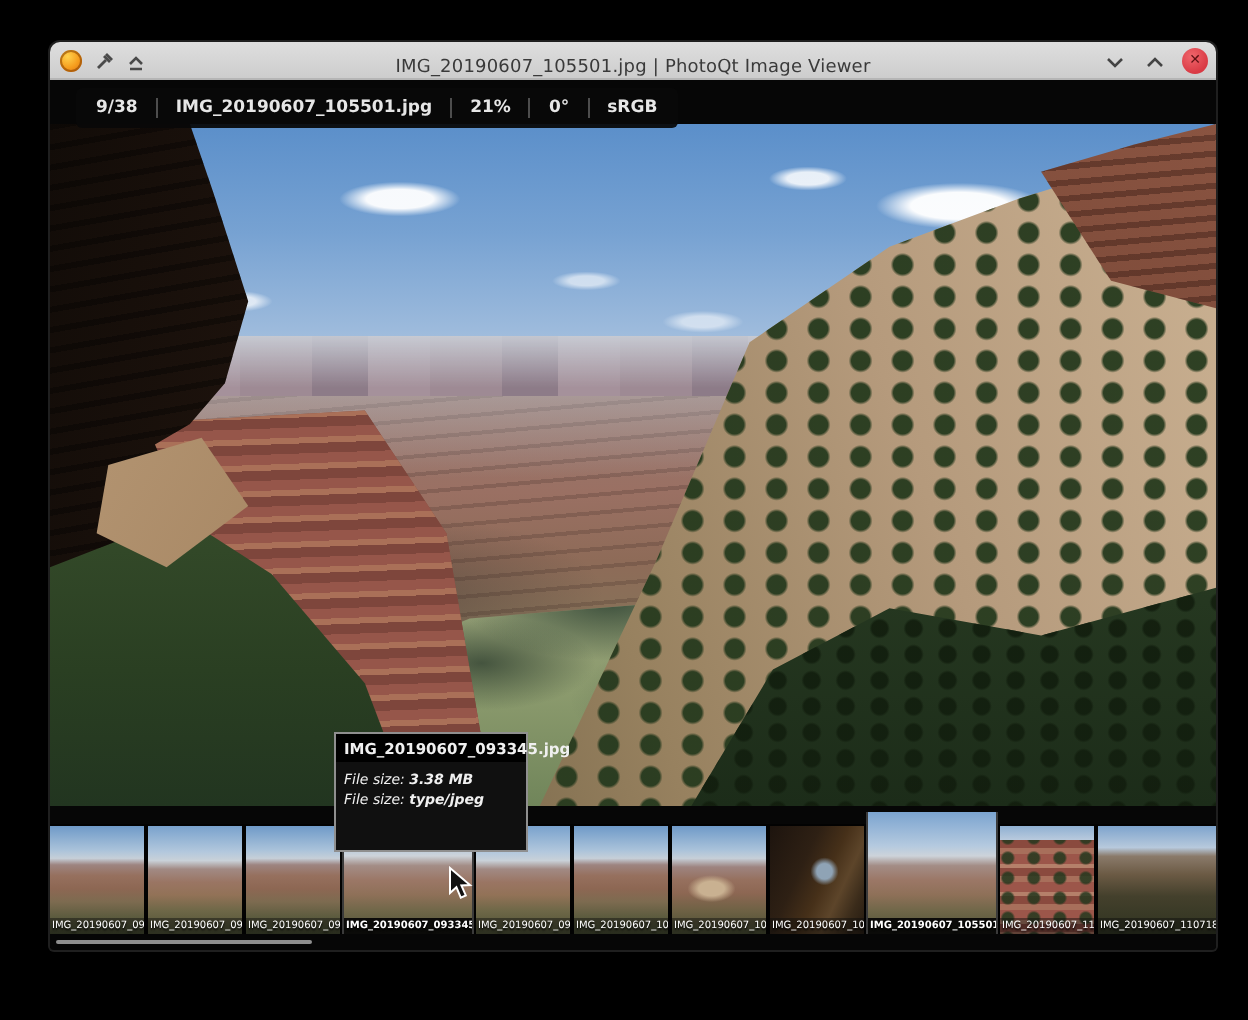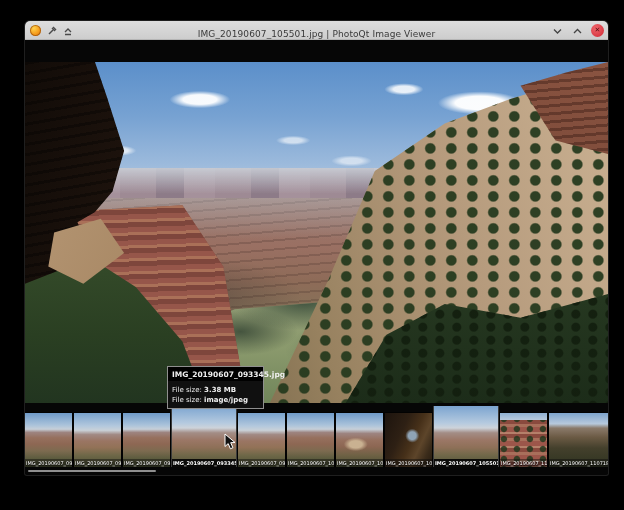--- a/index.html
+++ b/index.html
@@ -92,21 +92,21 @@
   .statusbar { position:absolute; left:13px; top:4px; height:20px; z-index:30;
       background:rgba(9,9,9,.94); border-radius:3px; padding:0 10px;
       display:flex; align-items:center; gap:9px;
       color:#e6e6e6; font-size:8.5px; font-weight:600; white-space:nowrap; }
   .sb-div { width:1px; height:10px; background:#4d4d4d; }
 
   
   .tooltip { position:absolute; left:142px; top:326px; width:97px; z-index:40;
       background:#101010; border:1px solid #8f8f8f; color:#f0f0f0; }
   .tt-title { background:#000; font-size:7.5px; font-weight:bold; padding:3px 4px 2px; white-space:nowrap; }
-  .tt-body  { padding:4px 4px 3px; font-size:7px; line-height:10px; }
+  .tt-body  { padding:4px 4px 20px; font-size:7px; line-height:10px;font-style:italic; }
   .tt-bold  { font-weight:bold; }
 
   
   .thumbstrip { position:absolute; left:0; bottom:7px; width:583px; height:61px;
       display:flex; align-items:flex-end; gap:2px; overflow:hidden; z-index:10; }
   .thumb { position:relative; flex:0 0 47px; width:47px; height:54px; overflow:hidden;
       box-shadow:0 0 0 1px rgba(0,0,0,.6); }
   .thumb.raised { flex:0 0 64px; width:64px; height:61px; box-shadow:0 0 0 1px #3a3a3a; }
   .thumb.last { flex:0 0 60px; width:60px; }
   .tlabel { position:absolute; left:0; right:0; bottom:0; padding:1px 1px;
@@ -185,31 +185,42 @@
       <div class="ply valley"></div>
       <div class="ply leftredwall"></div>
       <div class="ply leftgreen"></div>
       <div class="ply leftcliff"></div>
       <div class="ply leftoutcrop"></div>
       <div class="ply rightslope"></div>
       <div class="ply rightfarcliff"></div>
       <div class="ply righttrees"></div>
     </div>
 
+    <div class="statusbar">
+      <span>9/38</span>
+      <span class="sb-div"></span>
+      <span>IMG_20190607_105501.jpg</span>
+      <span class="sb-div"></span>
+      <span>21%</span>
+      <span class="sb-div"></span>
+      <span>0°</span>
+      <span class="sb-div"></span>
+      <span>sRGB</span>
+    </div>
 
     <div class="tooltip">
       <div class="tt-title">IMG_20190607_093345.jpg</div>
       <div class="tt-body">
         <div>
           <span>File size:</span>
           <span class="tt-bold">3.38 MB</span>
         </div>
         <div>
           <span>File size:</span>
-          <span class="tt-bold">image/jpeg</span>
+          <span class="tt-bold">type/jpeg</span>
         </div>
       </div>
     </div>
 
     <div class="thumbstrip">
       <div class="thumb va">
           <span class="tlabel">IMG_20190607_092834.jpg</span>
         </div>
       <div class="thumb va2">
           <span class="tlabel">IMG_20190607_092843.jpg</span>

